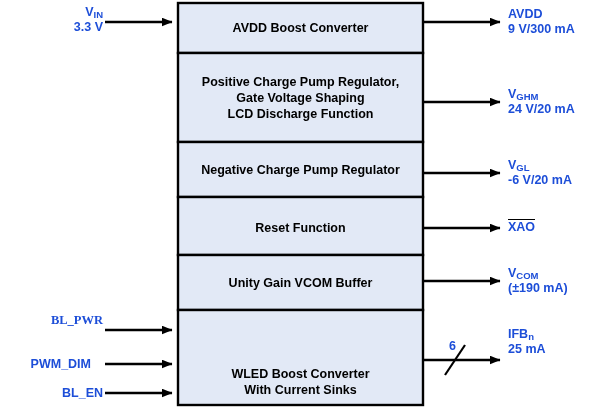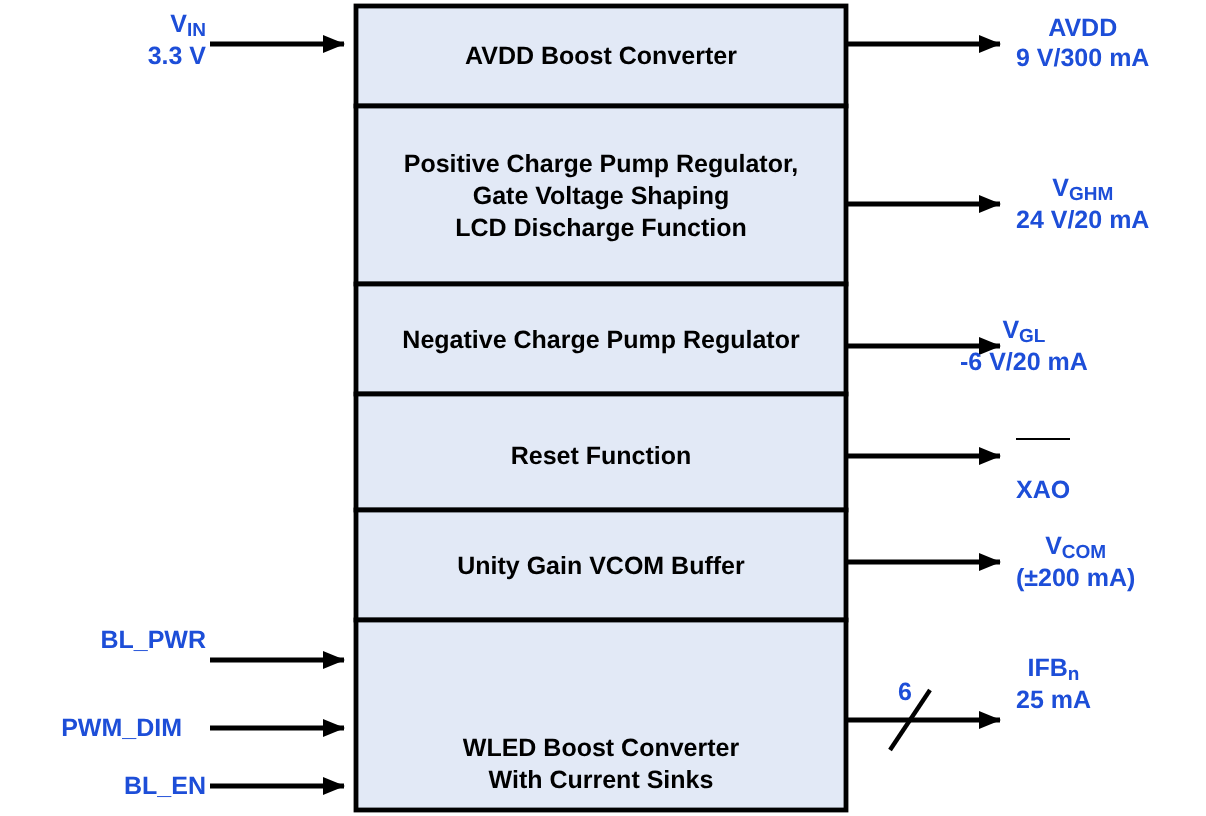--- a/index.html
+++ b/index.html
@@ -25,36 +25,36 @@
   .lbl {
     position: absolute;
     font-family: "Liberation Sans", sans-serif;
     font-weight: bold;
     font-size: 12.5px;
     color: #1d4ed8;
     line-height: 15px;
     white-space: nowrap;
   }
   .lbl.right  { text-align: right; }
-  .lbl.left   { text-align: center; }
+  .lbl.left   { text-align: left; }
   .blk-text {
     position: absolute;
     font-family: "Liberation Sans", sans-serif;
     font-weight: bold;
     font-size: 12.5px;
     color: #000000;
     line-height: 16px;
     text-align: center;
     white-space: pre-line;
     display: flex;
     align-items: center;
     justify-content: center;
   }
   sub { font-size: 9.5px; vertical-align: baseline; position: relative; top: 2px; }
-  .ovl { border-top: 1.6px solid #000; display: inline-block; padding-top: 18px; line-height: 14px;}
+  .ovl { border-top: 1.6px solid #000; display: inline-block; padding-top: 0px; line-height: 14px;}
 </style>
 </head>
 <body>
 
 <div id="canvas">
 
   <svg class="layer" viewBox="0 0 603 408" xmlns="http://www.w3.org/2000/svg">
     <defs>
       <marker id="ah" markerWidth="11" markerHeight="9" refX="10.5" refY="4.5" orient="auto" markerUnits="userSpaceOnUse">
         <path d="M0,0 L11,4.5 L0,9 z" fill="#000000"></path>
@@ -112,21 +112,21 @@
   <div class="blk-text" style="left:180px; top:257px; width:241px; height:51px;">Unity Gain VCOM Buffer</div>
 
   <div class="blk-text" style="left:180px; top:330px; width:241px; height:104px;">WLED Boost Converter
 With Current Sinks</div>
 
   <div class="lbl right" style="left:0px; top:5px; width:103px;">
     <span>V</span><sub>IN</sub><br>
     <span>3.3 V</span>
   </div>
 
-  <div class="lbl right" style="left:0px; top:313px; width:103px;">
+  <div class="lbl right" style="left:0px; top:313px; width:103px;font-family:Liberation Serif, serif;">
     <span>BL_PWR</span><br>
   </div>
 
   <div class="lbl right" style="left:0px; top:357px; width:91px;">
     <span>PWM_DIM</span>
   </div>
 
   <div class="lbl right" style="left:0px; top:386px; width:103px;">
     <span>BL_EN</span>
   </div>
@@ -134,32 +134,32 @@
   <div class="lbl left" style="left:508px; top:7px;">
     <span>AVDD</span><br>
     <span>9 V/300 mA</span>
   </div>
 
   <div class="lbl left" style="left:508px; top:87px;">
     <span>V</span><sub>GHM</sub><br>
     <span>24 V/20 mA</span>
   </div>
 
-  <div class="lbl left" style="left:480px; top:158px;">
+  <div class="lbl left" style="left:508px; top:158px;">
     <span>V</span><sub>GL</sub><br>
     <span>-6 V/20 mA</span>
   </div>
 
   <div class="lbl left" style="left:508px; top:219px;">
     <span class="ovl">XAO</span>
   </div>
 
   <div class="lbl left" style="left:508px; top:266px;">
     <span>V</span><sub>COM</sub><br>
-    <span>(±200 mA)</span>
+    <span>(±190 mA)</span>
   </div>
 
   <div class="lbl left" style="left:508px; top:327px;">
     <span>IFB</span><sub>n</sub><br>
     <span>25 mA</span>
   </div>
 
   <div class="lbl left" style="left:449px; top:339px;">6</div>
 
 </div>

